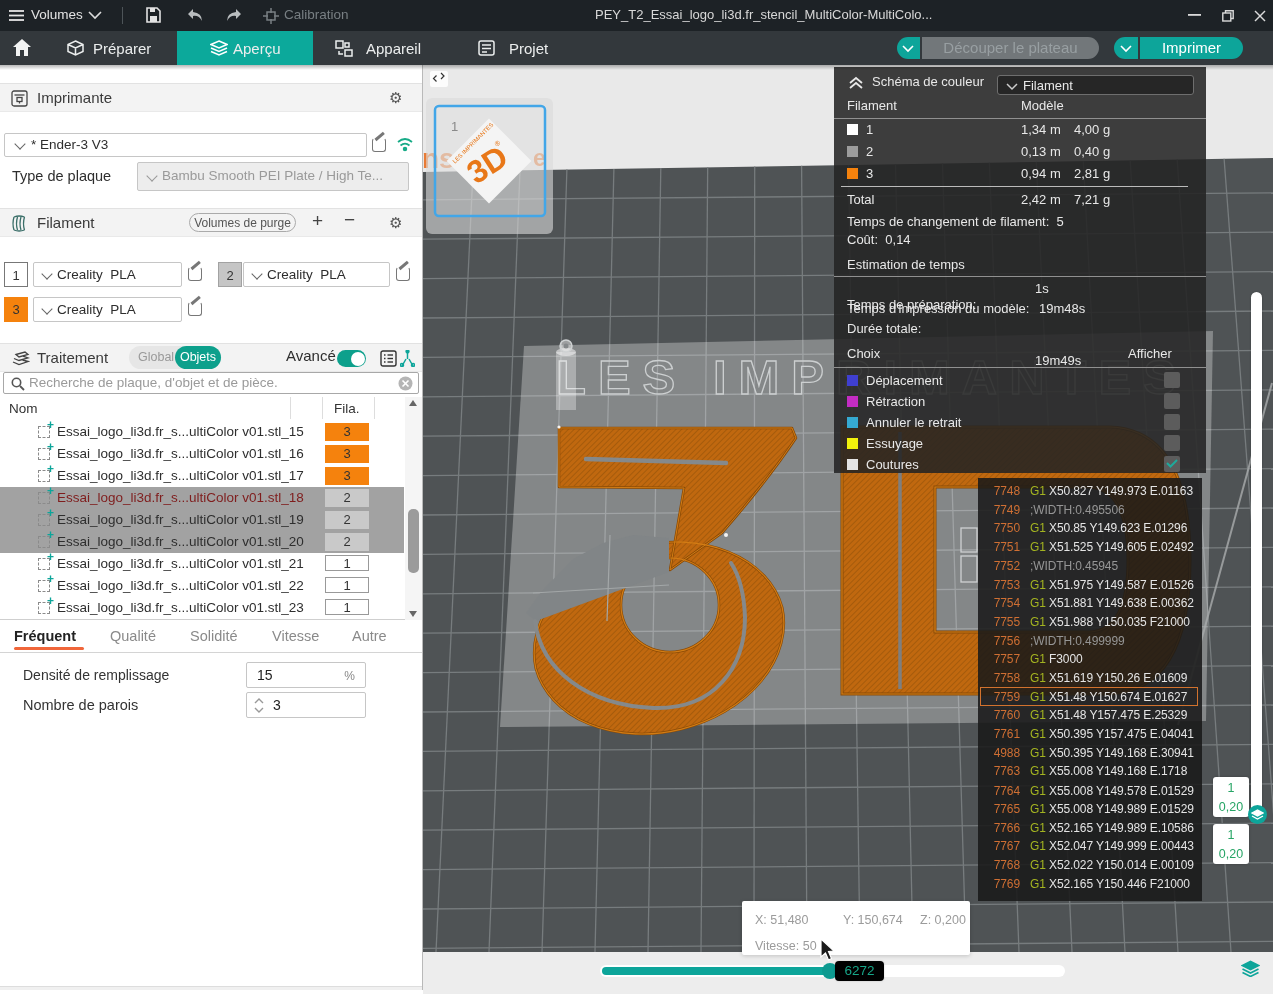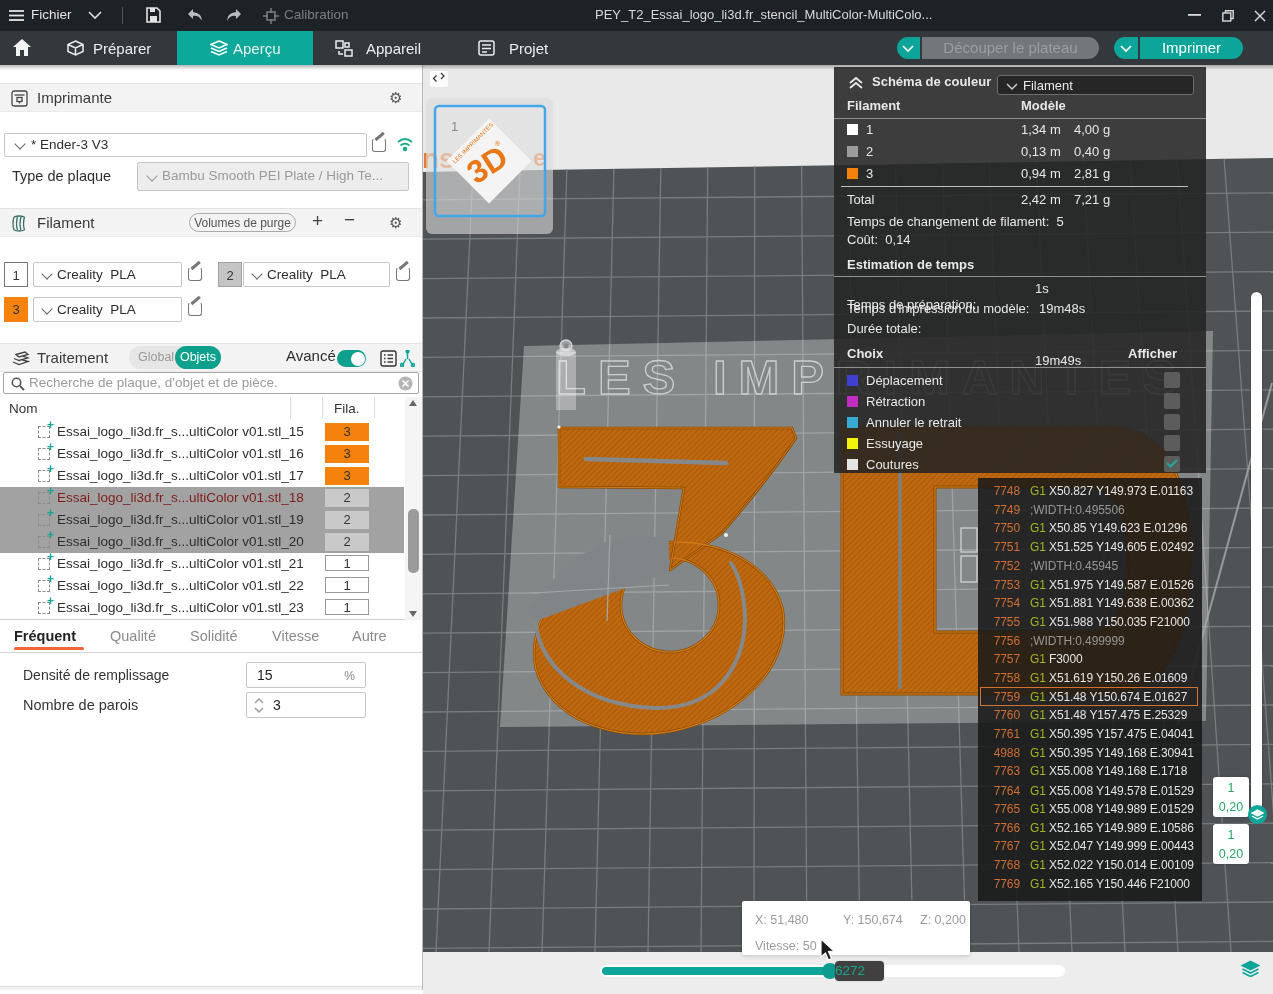--- a/index.html
+++ b/index.html
@@ -21,21 +21,21 @@
 .editic{position:absolute;width:14px;height:14px;border:1.5px solid #777;border-radius:3px;border-top-color:transparent;}
 .editic:after{content:"";position:absolute;left:1px;top:-4px;width:11px;height:2.5px;background:#777;transform:rotate(-40deg);}
 .fchip{position:absolute;width:24px;height:25px;font-size:13px;text-align:center;line-height:25px;color:#333;}
 .row-ic{position:absolute;width:12px;height:12px;border:1.2px dashed #8b8b8b;}
 .row-ic:after{content:"+";position:absolute;right:-5px;top:-9px;color:#0da59a;font-size:12px;font-weight:bold;}
 .chip{position:absolute;width:44px;height:18px;left:325px;top:2px;font-size:13px;text-align:center;line-height:18px;color:#333;}
 
 #vp{left:423px;top:65px;width:850px;height:929px;background:#e9e9e9;overflow:hidden;z-index:1;}
 
 #schem{left:834px;top:67px;width:372px;height:406px;background:rgba(36,36,36,0.87);z-index:20;color:#e8e8e8;font-size:13px;}
-#schem .b{font-weight:bold;}
+#schem .b{font-weight:normal;}
 #schem .cchip{position:absolute;left:13px;width:11px;height:11px;}
 #gcode{left:978px;top:478px;width:224px;height:423px;background:rgba(25,25,25,0.88);z-index:20;font-size:12px;letter-spacing:-0.1px;white-space:nowrap;}
 .gl{position:absolute;left:0;width:224px;height:18px;line-height:18px;}
 .gl .n{position:absolute;left:6px;width:36px;text-align:right;color:#cf6f33;}
 .gl .g{position:absolute;left:52px;color:#a4b421;}
 .gl .c{position:absolute;left:71px;color:#e4e4e4;}
 .gl .w{position:absolute;left:52px;color:#969696;}
 
 #bbar{left:423px;top:952px;width:850px;height:42px;background:#ededed;z-index:25;}
 #tooltip{left:742px;top:901px;width:228px;height:54px;white-space:nowrap;background:#fff;border-radius:2px;box-shadow:0 1px 4px rgba(0,0,0,0.18);z-index:26;font-size:12.5px;color:#9b9b9b;}
@@ -44,21 +44,21 @@
 <div id="app">
 
 <div class="abs" id="titlebar">
  <svg class="abs" style="left:9px;top:9px" width="15" height="13">
         <g stroke="#e6e6e6" stroke-width="1.8">
           <line x1="0" y1="2" x2="15" y2="2"></line>
           <line x1="0" y1="6.5" x2="15" y2="6.5"></line>
           <line x1="0" y1="11" x2="15" y2="11"></line>
         </g>
       </svg>
- <div class="abs" style="left:31px;top:7px;font-size:13.5px;">Fichier</div>
+ <div class="abs" style="left:31px;top:7px;font-size:13.5px;">Volumes</div>
  <svg class="abs" style="left:88px;top:11px" width="14" height="9">
         <path d="M1,1 L7,7 L13,1" stroke="#dcdcdc" stroke-width="1.6" fill="none"></path>
       </svg>
  <div class="abs" style="left:122px;top:7px;width:1px;height:17px;background:#4d5458;"></div>
  <svg class="abs" style="left:145px;top:7px" width="17" height="17">
         <path d="M2,1 L12,1 L15,4 L15,15 L2,15 Z" fill="none" stroke="#e3e3e3" stroke-width="1.6"></path>
         <rect x="5" y="9" width="7" height="6" fill="#e3e3e3"></rect>
         <rect x="5" y="1" width="5" height="4" fill="#e3e3e3"></rect>
       </svg>
  <svg class="abs" style="left:185px;top:8px" width="20" height="15">
@@ -633,21 +633,21 @@
         <g stroke="#fff" stroke-width="1.4" fill="none">
           <path d="M1,4 L6.5,1 L12,4 L6.5,7 Z" fill="#fff"></path>
           <path d="M1,7 L6.5,10 L12,7"></path>
         </g>
       </svg>
 </div>
 <div class="abs" id="bbar">
  <div class="abs" style="left:177px;top:13px;width:465px;height:12px;background:#fff;border-radius:6px;"></div>
  <div class="abs" style="left:179px;top:15px;width:228px;height:8px;background:#0da59a;border-radius:4px;"></div>
  <div class="abs" style="left:399px;top:11px;width:16px;height:16px;background:#0d9a90;border-radius:8px;"></div>
- <div class="abs" style="left:412px;top:9px;width:49px;height:20px;background:#404040;border-radius:4px;color:#17a689;font-size:13.5px;line-height:20px;box-shadow:0 0 2px rgba(0,0,0,0.2);">6272</div>
+ <div class="abs" style="left:412px;top:9px;width:49px;height:20px;background:#000000;border-radius:4px;color:#17a689;font-size:13.5px;text-align:center;line-height:20px;box-shadow:0 0 2px rgba(0,0,0,0.2);">6272</div>
  <svg class="abs" style="left:818px;top:8px" width="19" height="17">
         <g fill="none" stroke="#0da59a" stroke-width="1.6">
           <path d="M1.5,5.5 L9.5,1.5 L17.5,5.5 L9.5,9.5 Z" fill="#0da59a"></path>
           <path d="M1.5,9 L9.5,13 L17.5,9"></path>
           <path d="M1.5,12.5 L9.5,16.5 L17.5,12.5"></path>
         </g>
       </svg>
 </div>
 <div class="abs" id="tooltip">
  <div class="abs" style="left:13px;top:12px;">X: 51,480</div>

